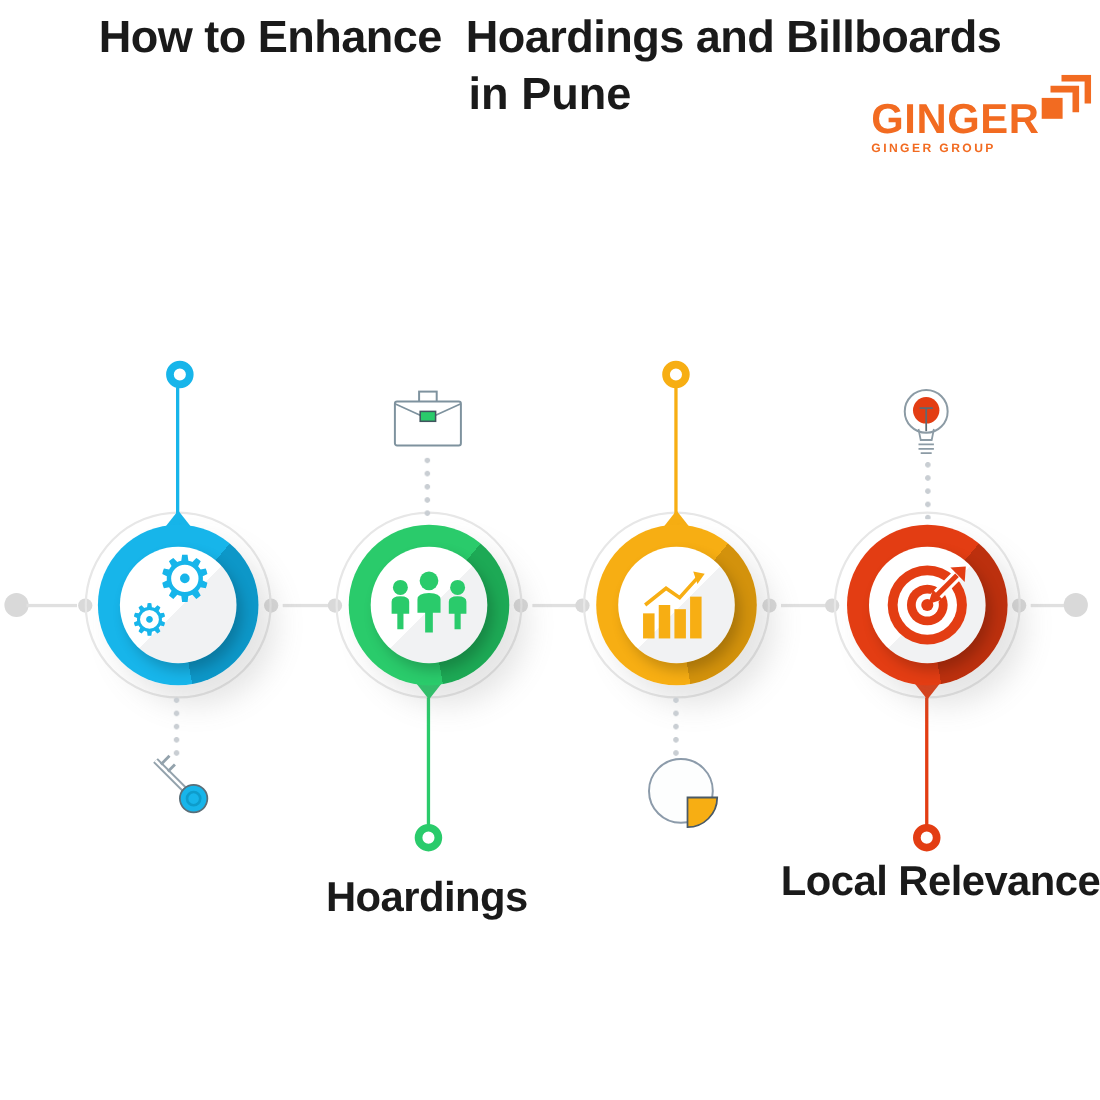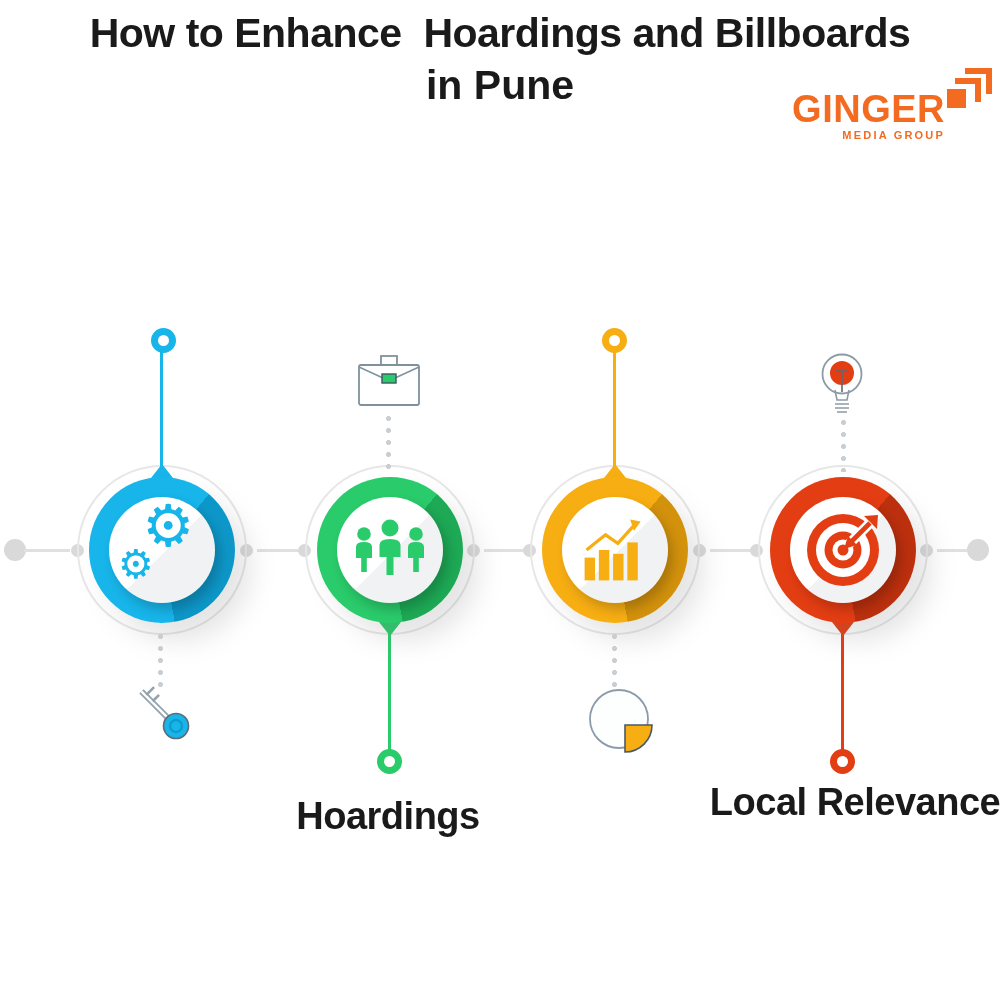--- a/index.html
+++ b/index.html
@@ -7,21 +7,21 @@
   body { font-family:"Liberation Sans","DejaVu Sans",sans-serif; }
   .stage {
     position:relative; width:1000px; height:1000px; margin:0 auto;
     background:#ffffff; overflow:hidden;
   }
   
   .title { position:absolute; left:0; top:8; width:1000px; text-align:center; color:var(--text,#1a1a1a); }
   .title .t1 { position:absolute; left:0; top:10px; width:1000px; font-size:41px; font-weight:700; white-space:pre; letter-spacing:-0.5px; }
   .title .t2 { position:absolute; left:0; top:62px; width:1000px; font-size:41px; font-weight:700; }
   
-  .logo { position:absolute; top:90px; right:55px; text-align:right; color:var(--logo,#F26B21); }
+  .logo { position:absolute; top:90px; right:55px; text-align:left; color:var(--logo,#F26B21); }
   .logo .brand { font-size:38px; font-weight:700; letter-spacing:0.5px; line-height:1; }
   .logo .tagline { font-size:11px; font-weight:700; letter-spacing:2.2px; margin-top:1px; }
   .logo-mark { position:absolute; top:68px; left:946px; }
   
   .hseg { position:absolute; top:549px; height:3px; background:#E0E0E0; }
   .hdot { position:absolute; top:544px; width:13px; height:13px; border-radius:50%; background:#D9D9D9; }
   .hdot.big { top:539px; width:22px; height:22px; }
   .arc { position:absolute; top:465px; width:170px; height:170px; border:2px solid #E7E7E7; border-radius:50%; }
   
   .node { position:absolute; top:477px; width:146px; height:146px; border-radius:50%;
@@ -66,21 +66,21 @@
     <div class="t2">in Pune</div>
   </div>
 
   <svg class="logo-mark" width="46" height="42" viewBox="0 0 46 42">
     <rect x="1" y="21" width="19" height="19" fill="#F26B21"></rect>
     <path d="M9 13 H32 V34" fill="none" stroke="#F26B21" stroke-width="6"></path>
     <path d="M19 3 H43 V26" fill="none" stroke="#F26B21" stroke-width="6"></path>
   </svg>
   <div class="logo">
     <div class="brand">GINGER</div>
-    <div class="tagline">MEDIA GROUP</div>
+    <div class="tagline">GINGER GROUP</div>
   </div>
 
   <div class="hdot big" style="left:4px"></div>
   <div class="hseg" style="left:24px;width:46px"></div>
   <div class="hdot" style="left:71px"></div>
   <div class="hdot" style="left:240px"></div>
   <div class="hseg" style="left:257px;width:42px"></div>
   <div class="hdot" style="left:298px"></div>
   <div class="hdot" style="left:467px"></div>
   <div class="hseg" style="left:484px;width:40px"></div>

